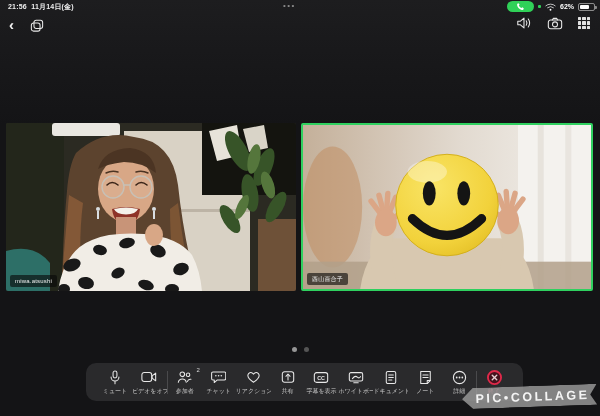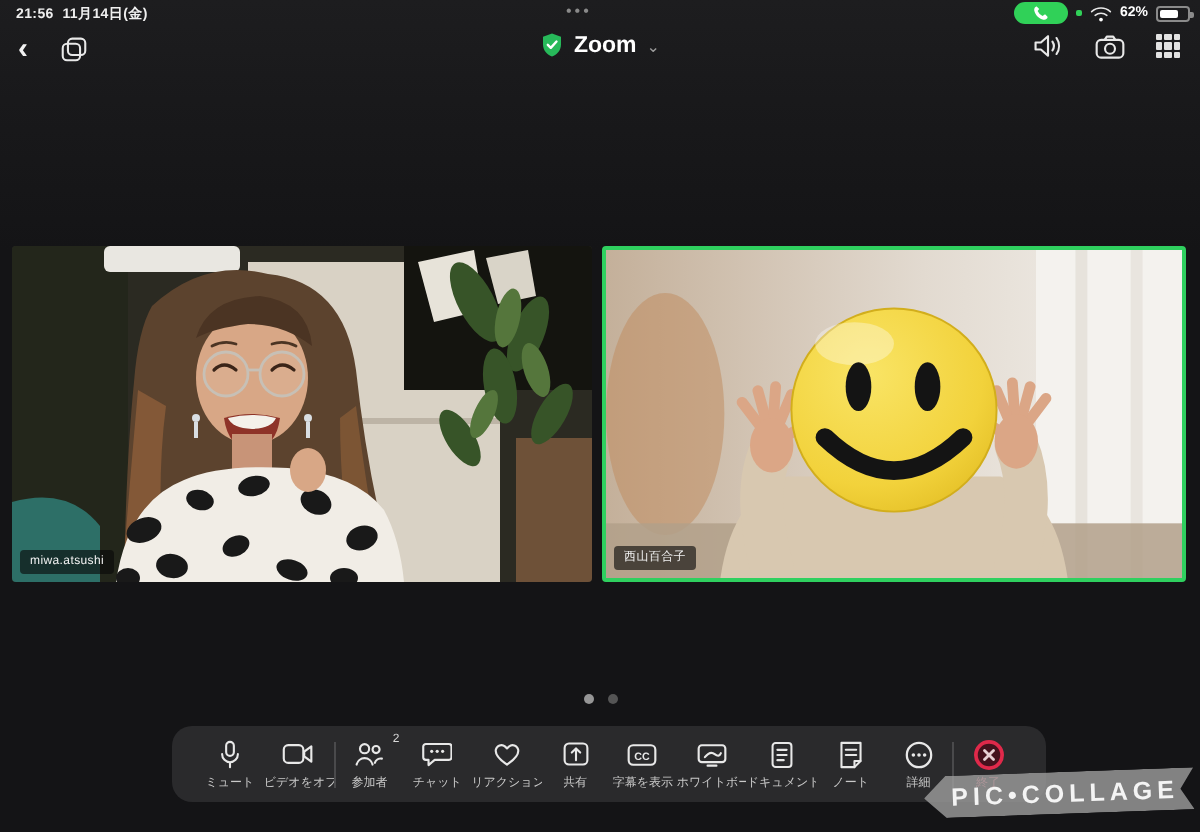--- a/index.html
+++ b/index.html
@@ -90,28 +90,20 @@
     </div>
   </div>
 
   <div class="navbar">
     <div class="back-chevron">‹</div>
     <div class="pip-icon">
       <svg width="14" height="13" viewBox="0 0 16 15">
         <rect x="4.5" y="1.5" width="10" height="9.5" rx="2.5" class="ico" stroke="#d8d8d8"></rect>
         <rect x="1.5" y="4.5" width="10" height="9.5" rx="2.5" class="ico" stroke="#d8d8d8" fill="#1b1b1d"></rect>
       </svg>
-    </div>
-    <div class="nav-center">
-      <svg width="12" height="13" viewBox="0 0 16 17">
-        <path d="M8 0.8 L14 3 V8 C14 12.2 11.3 15 8 16.2 C4.7 15 2 12.2 2 8 V3 Z" fill="#27b95a"></path>
-        <polyline points="5.2,8.4 7.2,10.4 11,6.2" fill="none" stroke="#fff" stroke-width="1.6" stroke-linecap="round" stroke-linejoin="round"></polyline>
-      </svg>
-      <span class="nav-title">Zoom</span>
-      <span class="nav-chevron">⌄</span>
     </div>
     <div class="nav-right">
       <svg width="16" height="14" viewBox="0 0 18 15">
         <polygon points="2,5.5 5,5.5 9,2 9,13 5,9.5 2,9.5" class="ico" stroke="#d8d8d8"></polygon>
         <path d="M11.5 5 A4.5 4.5 0 0 1 11.5 10" class="ico" stroke="#d8d8d8"></path>
         <path d="M13.8 3 A8 8 0 0 1 13.8 12" class="ico" stroke="#d8d8d8"></path>
       </svg>
       <svg width="16" height="13" viewBox="0 0 18 14">
         <rect x="1.5" y="3" width="15" height="10" rx="2.5" class="ico" stroke="#d8d8d8"></rect>
         <path d="M6 3 L7.2 1.2 H10.8 L12 3" class="ico" stroke="#d8d8d8"></path>

